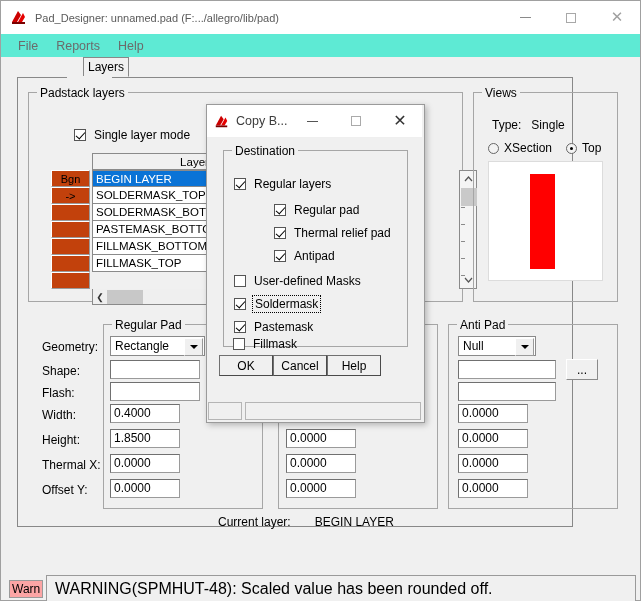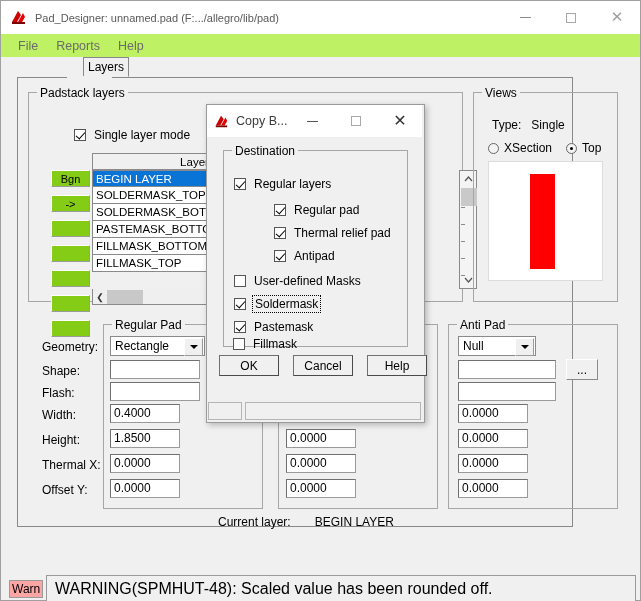--- a/index.html
+++ b/index.html
@@ -17,21 +17,21 @@
   .tb-icon{width:17px;height:17px;margin-left:9px;margin-right:8px;position:relative;flex:0 0 auto;}
   .tb-icon svg{display:block;}
   .tb-title{font-size:11px;color:#5a5a5a;white-space:nowrap;}
   .tb-btns{position:absolute;right:0;top:0;height:33px;display:flex;}
   .tb-btn{width:46px;height:33px;display:flex;align-items:center;justify-content:center;color:#888;}
   .glyph-min{width:11px;height:1px;background:#8a8a8a;display:block;}
   .glyph-max{width:10px;height:10px;border:1px solid #a8a8a8;display:block;box-sizing:border-box;}
   .glyph-close{font-size:15px;line-height:15px;color:#a0a0a0;font-family:"DejaVu Sans",sans-serif;}
 
   
-  .menubar{position:absolute;left:0;top:33px;width:639px;height:23px;background:#bef264;display:flex;align-items:center;padding-left:8px;box-sizing:border-box;}
+  .menubar{position:absolute;left:0;top:33px;width:639px;height:23px;background:#5eead4;display:flex;align-items:center;padding-left:8px;box-sizing:border-box;}
   .menu-item{font-size:12.5px;color:#6b6b6b;padding:2px 9px;}
 
   
   .tabstrip{position:absolute;left:16px;top:56px;width:615px;height:20px;}
   .tab{position:absolute;top:0;height:20px;box-sizing:border-box;background:#f0f0f0;border:1px solid #888;border-bottom:none;display:flex;align-items:center;justify-content:center;font-size:12px;}
   .tab.inactive{top:2px;height:18px;background:#22c55e;margin-top:38px;}
   .tab-params{left:0;width:66px;}
   .tab-layers{left:66px;width:46px;background:#f0f0f0;border-bottom:1px solid #f0f0f0;z-index:3;}
 
   
@@ -51,21 +51,21 @@
   
   .slm{position:absolute;left:45px;top:35px;display:flex;align-items:center;}
   .cb{width:12px;height:12px;box-sizing:border-box;border:1px solid #555;background:#fff;position:relative;display:inline-block;flex:0 0 auto;}
   .cb.checked::after{content:"";position:absolute;left:3px;top:0px;width:4px;height:8px;border:solid #000;border-width:0 1.6px 1.6px 0;transform:rotate(42deg);}
   .cb-lbl{margin-left:8px;font-size:12px;}
 
   
   .layer-area{position:absolute;left:22px;top:60px;width:390px;}
   .lt-head{position:absolute;left:41px;top:0;width:205px;height:17px;background:#f0f0f0;border:1px solid #8a8a8a;box-sizing:border-box;display:flex;align-items:center;justify-content:center;font-size:11.5px;}
   .lt-col-btns{position:absolute;left:0;top:17px;width:40px;}
-  .lt-btn{width:39px;height:17px;box-sizing:border-box;background:#84cc16;border:1px solid #9a9a9a;border-top-color:#fff;border-left-color:#fff;display:flex;align-items:center;justify-content:center;font-size:11px;margin-bottom:8px;}
+  .lt-btn{width:39px;height:17px;box-sizing:border-box;background:#c2410c;border:1px solid #9a9a9a;border-top-color:#fff;border-left-color:#fff;display:flex;align-items:center;justify-content:center;font-size:11px;margin-bottom:0px;}
   .lt-rows{position:absolute;left:41px;top:17px;width:205px;}
   .lt-row{height:17px;box-sizing:border-box;background:#fff;border:1px solid #8a8a8a;border-top:none;display:flex;align-items:center;padding-left:3px;font-size:11.5px;white-space:nowrap;overflow:hidden;}
   .lt-row:first-child{border-top:1px solid #8a8a8a;}
   .lt-row.sel{background:#0a73d6;color:#fff;}
   .hscroll{position:absolute;left:41px;top:136px;width:205px;height:16px;box-sizing:border-box;background:#efefef;border:1px solid #8a8a8a;border-top:none;display:flex;align-items:center;}
   .hs-left{width:14px;height:14px;display:flex;align-items:center;justify-content:center;font-size:9px;color:#333;}
   .hs-thumb{width:36px;height:14px;background:#c8c8c8;}
 
   
   .vscroll{position:absolute;left:408px;top:17px;width:18px;height:119px;box-sizing:border-box;background:#f4f4f4;border:1px solid #8a8a8a;}
@@ -113,21 +113,21 @@
   .dglyph-max{width:10px;height:10px;border:1px solid #aaa;box-sizing:border-box;display:block;}
   .dglyph-close{font-size:16px;line-height:16px;color:#333;font-family:"DejaVu Sans",sans-serif;}
 
   .dlg-group{position:absolute;left:16px;top:45px;width:185px;height:197px;box-sizing:border-box;border:1px solid #a6a6a6;}
   .dlg-group .g-label{position:absolute;top:-7px;left:8px;background:#f0f0f0;padding:0 3px;font-size:12px;}
   .dcb{position:absolute;display:flex;align-items:center;font-size:12px;}
   .dcb .cb{width:12px;height:12px;}
   .dcb .t{margin-left:8px;}
   .dcb .t.focus{outline:1px dotted #000;outline-offset:1px;padding:0 1px;}
 
-  .dlg-actions{position:absolute;left:12px;top:250px;width:208px;display:flex;justify-content:space-between;}
+  .dlg-actions{position:absolute;left:12px;top:250px;width:162px;display:flex;justify-content:space-between;}
   .dlg-act{width:60px;height:21px;box-sizing:border-box;background:#f0f0f0;border:1px solid #707070;border-right-color:#4a4a4a;border-bottom-color:#4a4a4a;display:flex;align-items:center;justify-content:center;font-size:12px;}
   .dlg-statusrow{position:absolute;left:1px;bottom:1px;width:213px;height:20px;display:flex;align-items:center;}
   .dlg-sb1{width:34px;height:18px;box-sizing:border-box;border:1px solid #b5b5b5;background:#f0f0f0;}
   .dlg-sb2{flex:1;height:18px;margin-left:3px;box-sizing:border-box;border:1px solid #b5b5b5;background:#f0f0f0;}
 </style>
 </head>
 <body>
 
 <div class="app">
 

